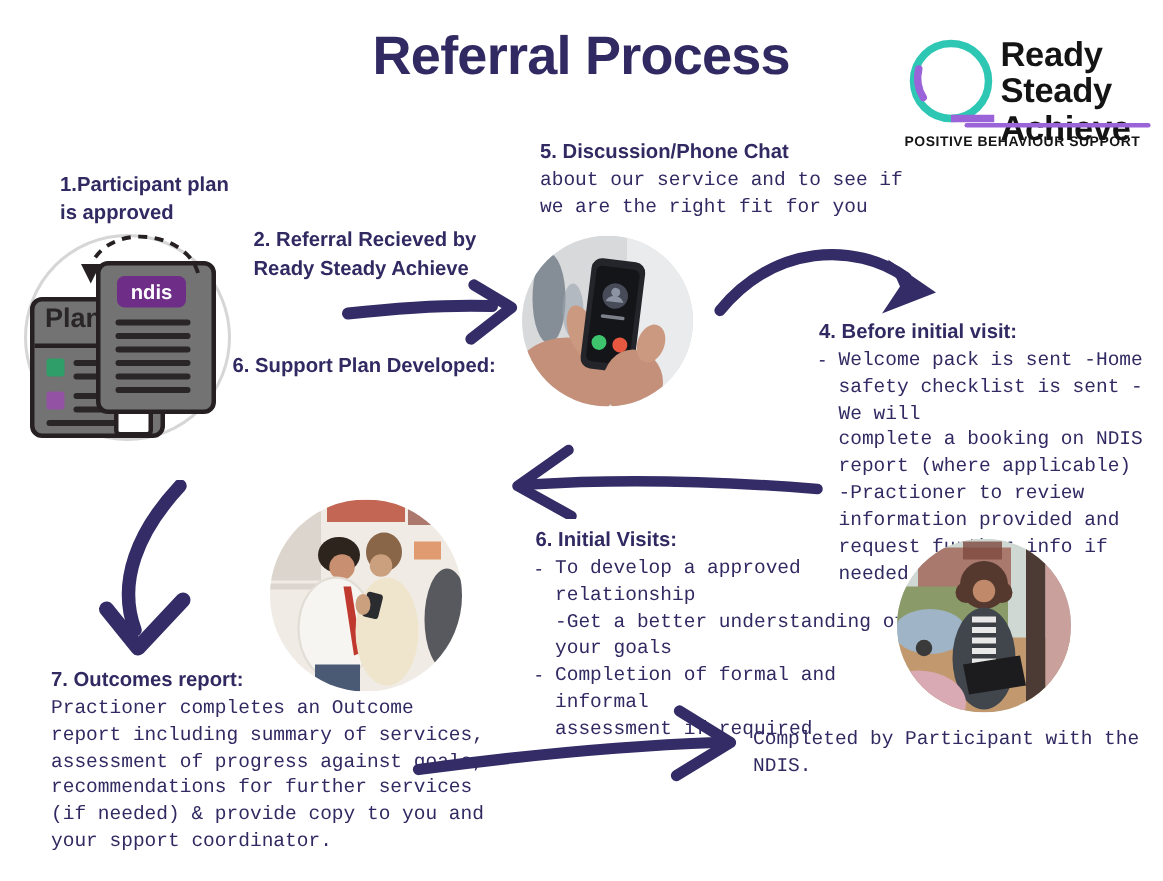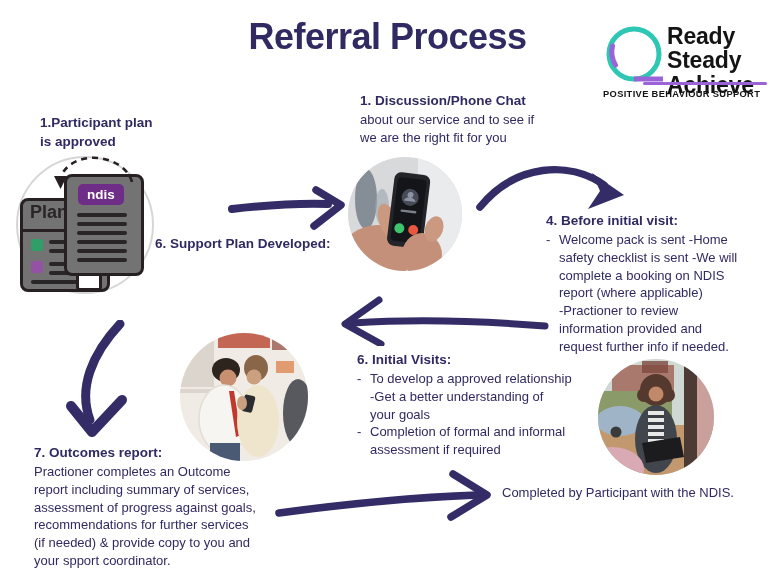--- a/index.html
+++ b/index.html
@@ -21,21 +21,21 @@
     font-weight:700;color:#141414;letter-spacing:-.2px;
   }
   .logo-line{position:absolute;left:40px;right:0;top:62px;height:3px;background:#9a63d8;border-radius:2px;}
   .logo-tagline{
     position:absolute;left:0;top:69px;font-size:9.3px;font-weight:700;
     letter-spacing:.35px;color:#141414;white-space:nowrap;
   }
   
   .step{position:absolute;color:#312a62;font-size:13px;line-height:1.38;}
   .step .h{font-weight:700;font-size:13.5px;}
-  .step .b{font-weight:400;}
+  .step .b{font-weight:400;font-family:Liberation Mono, monospace;}
   .bullet{display:flex;align-items:flex-start;}
   .bullet .mk{width:13px;flex:0 0 13px;font-weight:400;}
   
   .plan-ill{position:absolute;left:16px;top:156px;width:138px;height:138px;}
   .plan-circle{position:absolute;left:0;top:0;width:134px;height:134px;border-radius:50%;
     background:#ffffff;border:2px solid #d6d6d6;}
   .doc{position:absolute;background:#737373;border:3px solid #262022;border-radius:8px;}
   .doc-back{left:4px;top:42px;width:84px;height:88px;}
   .doc-stub{position:absolute;left:60px;top:112px;width:20px;height:20px;background:#fff;
     border:3px solid #262022;border-top:none;border-radius:0 0 4px 4px;}
@@ -101,23 +101,27 @@
       <div class="rowbar" style="left:10px;top:63px;width:50px;"></div>
       <div class="rowbar" style="left:10px;top:72px;width:50px;"></div>
       <div class="rowbar" style="left:10px;top:81px;width:50px;"></div>
     </div>
     <svg class="arrow" style="left:18px;top:-8px;" width="104" height="52" viewBox="0 0 104 52">
       <path d="M98,34 C90,6 40,0 27,28" fill="none" stroke="#262022" stroke-width="2.6" stroke-dasharray="6 5"></path>
       <polygon points="20,28 33,28 26.5,41" fill="#262022"></polygon>
     </svg>
   </div>
 
+  <div class="step" style="left:169px;top:151px;">
+    <div class="h pre">2. Referral Recieved by
+Ready Steady Achieve</div>
+  </div>
 
   <div class="step" style="left:360px;top:92px;">
-    <div class="h">1. Discussion/Phone Chat</div>
+    <div class="h">5. Discussion/Phone Chat</div>
     <div class="b pre">about our service and to see if
 we are the right fit for you</div>
   </div>
 
   <svg class="arrow" style="left:228px;top:186px;" width="122" height="44" viewBox="0 0 122 44">
     <path d="M4,23 C40,19 72,17 100,18" fill="none" stroke="#332C66" stroke-width="8" stroke-linecap="round"></path>
     <path d="M88,4 L113,19 L86,40" fill="none" stroke="#332C66" stroke-width="7.5" stroke-linecap="round" stroke-linejoin="round"></path>
   </svg>
 
   <div class="photo" style="left:348px;top:157px;width:114px;height:114px;">

